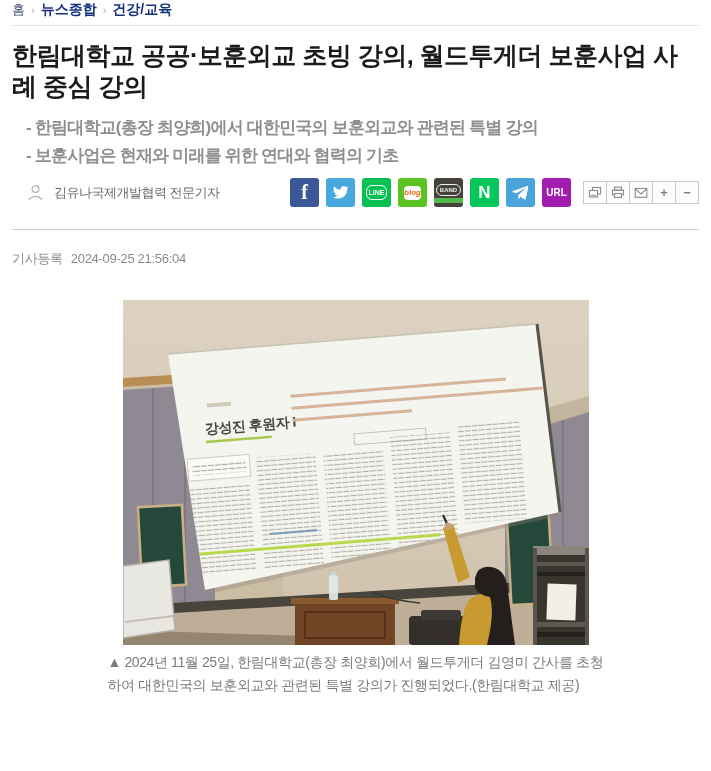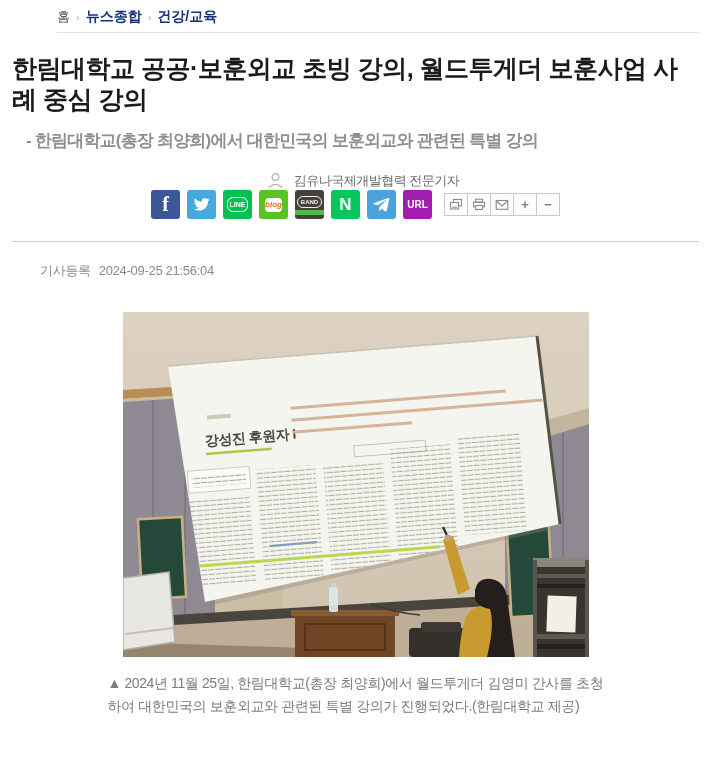--- a/index.html
+++ b/index.html
@@ -5,40 +5,40 @@
   * { margin:0; padding:0; box-sizing:border-box; }
   html,body { background:#fff; }
   body {
     width:711px; height:771px; overflow:hidden;
     font-family:"Liberation Sans","DejaVu Sans",sans-serif;
     color:#222;
   }
   .wrap { padding:0 12px; }
 
   
-  .crumbbar { padding:7px 0 6px 0; border-bottom:1px solid #e2e2e2;margin-left:45px; }
+  .crumbbar { padding:0 0 6px 0; border-bottom:1px solid #e2e2e2; }
   .crumbbar .home { font-size:13px; color:#3d4a6e; }
   .crumbbar .sep  { font-size:11px; color:#aaa; margin:0 6px; }
   .crumbbar .item { font-size:14px; font-weight:bold; color:#16317c; text-decoration:none; }
 
   
   h1.headline {
-    margin-top:20px;
+    margin-top:14px;
     font-size:25px; line-height:31px; font-weight:bold; color:#1b1b1b;
     letter-spacing:-0.5px;
   }
   .subheads { margin-top:12px; }
   .subheads p {
     font-size:17px; line-height:28px; font-weight:bold; color:#8f8f8f;
     letter-spacing:-0.8px;
     margin-left:14px;
   }
 
   
-  .authrow { margin-top:16px; display:flex; align-items:center; justify-content:flex-start;flex-direction:column; }
+  .authrow { margin-top:8px; display:flex; align-items:center; justify-content:space-between; }
   .author { display:flex; align-items:center; gap:9px; padding-left:14px; }
   .author .name { font-size:13px; color:#6b6b6b; letter-spacing:-0.5px; }
   .rightside { display:flex; align-items:center; gap:12px; }
   .snsrow { display:flex; align-items:center; gap:7px; }
   .sns {
     width:29px; height:29px; border-radius:3px; border:none; cursor:pointer;
     display:flex; align-items:center; justify-content:center; position:relative;
     color:#fff; padding:0;
   }
   .sns.fb  { font-size:20px; font-weight:bold; font-family:"Liberation Serif",serif; }
@@ -64,44 +64,45 @@
     width:24px; height:23px; background:#fdfdfd; border:1px solid #c9c9c9;
     margin-left:-1px; display:flex; align-items:center; justify-content:center;
     color:#7e7e7e; font-size:13px; font-weight:bold; cursor:pointer; padding:0;
     font-family:"Liberation Sans",sans-serif;
   }
   .tbtn:first-child { margin-left:0; }
 
   
   .bigdivider { border-top:1px solid #cfcfcf; margin-top:22px; }
   .daterow { padding:20px 0 0 0; font-size:13px; color:#8a8a8a; letter-spacing:-0.3px; }
-  .daterow .dlabel { margin-right:8px;margin-left:28px; }
+  .daterow .dlabel { margin-right:8px; }
 
   
   figure.photo { margin-top:32px; text-align:center; }
   .photoframe { width:466px; height:345px; margin:0 auto; display:block; }
   figcaption {
-    width:496px; margin:15px auto 0; text-align:left;
+    width:496px; margin:6px auto 0; text-align:left;
     font-size:14px; line-height:23px; color:#7b7b7b; letter-spacing:-0.4px;
   }
   svg { display:block; }
 </style>
 </head>
 <body>
 
 <div class="wrap">
 
   <nav class="crumbbar">
     <span class="home">홈</span><span class="sep">›</span><a href="#" class="item">뉴스종합</a><span class="sep">›</span><a href="#" class="item">건강/교육</a>
   </nav>
 
   <h1 class="headline">한림대학교 공공·보훈외교 초빙 강의, 월드투게더 보훈사업 사례 중심 강의</h1>
 
   <div class="subheads">
     <p>- 한림대학교(총장 최양희)에서 대한민국의 보훈외교와 관련된 특별 강의</p>
+    <p>- 보훈사업은 현재와 미래를 위한 연대와 협력의 기초</p>
   </div>
 
   <div class="authrow">
     <div class="author">
       <span>
         <svg width="19" height="19" viewBox="0 0 19 19">
           <circle cx="9.5" cy="6" r="3.4" fill="none" stroke="#b3b3b3" stroke-width="1.3"></circle>
           <path d="M2.8 16.5 Q9.5 10.2 16.2 16.5" fill="none" stroke="#b3b3b3" stroke-width="1.3"></path>
         </svg>
       </span>

